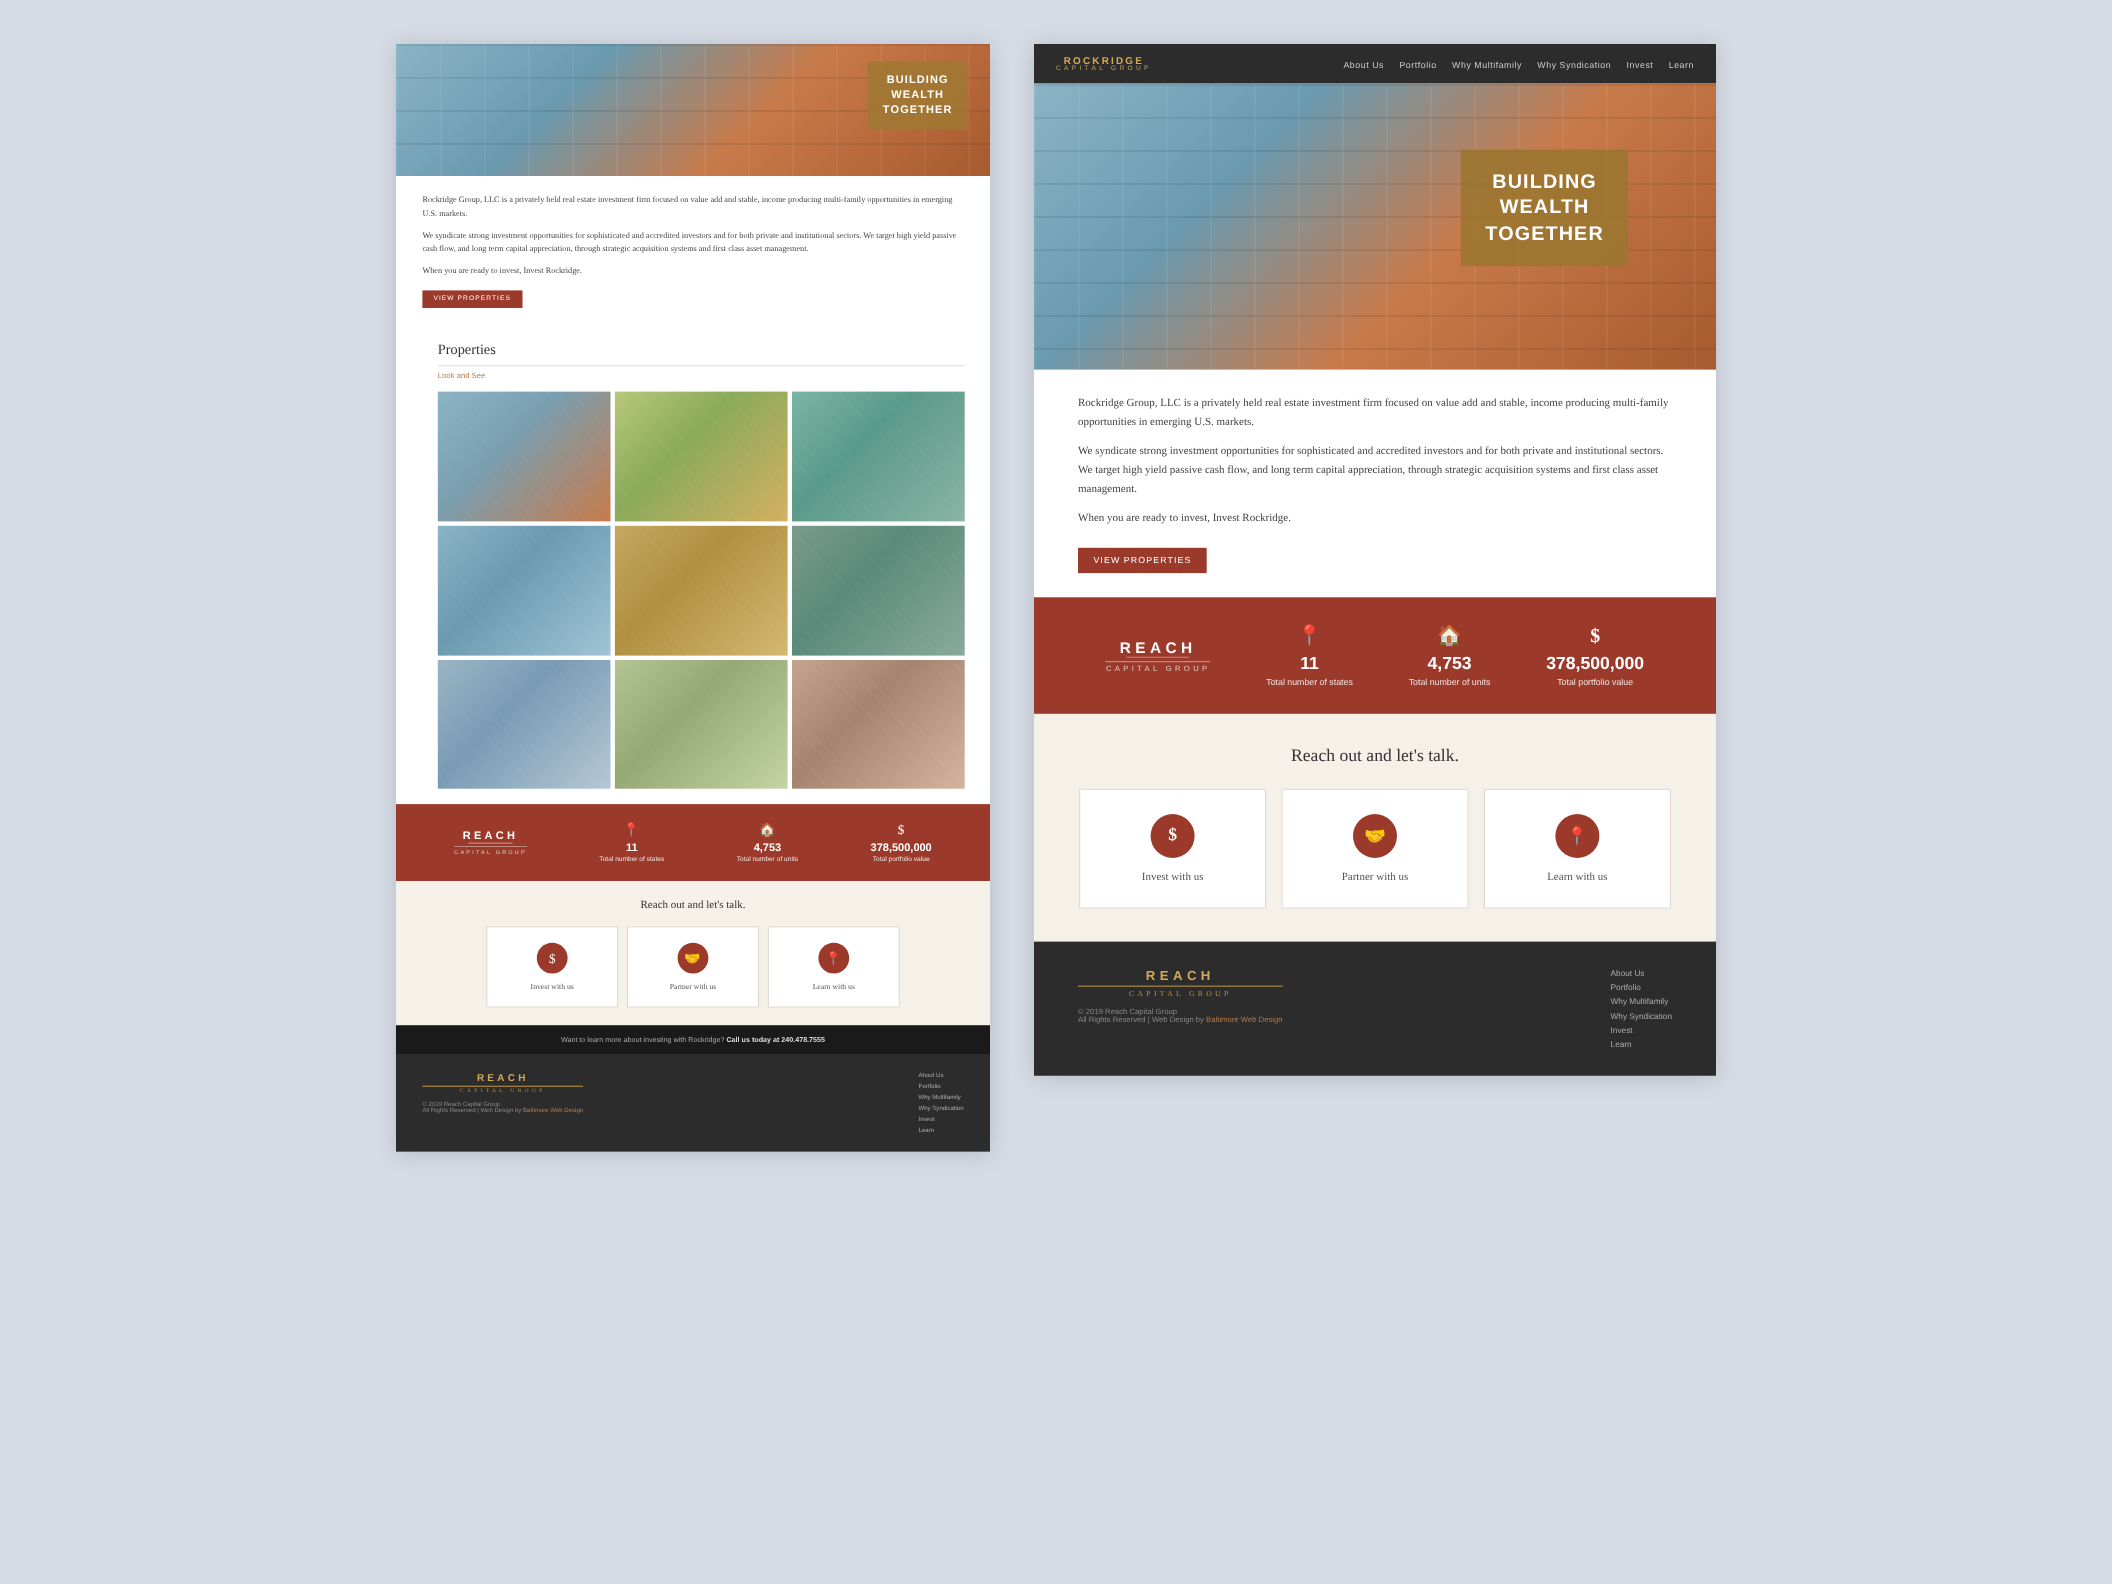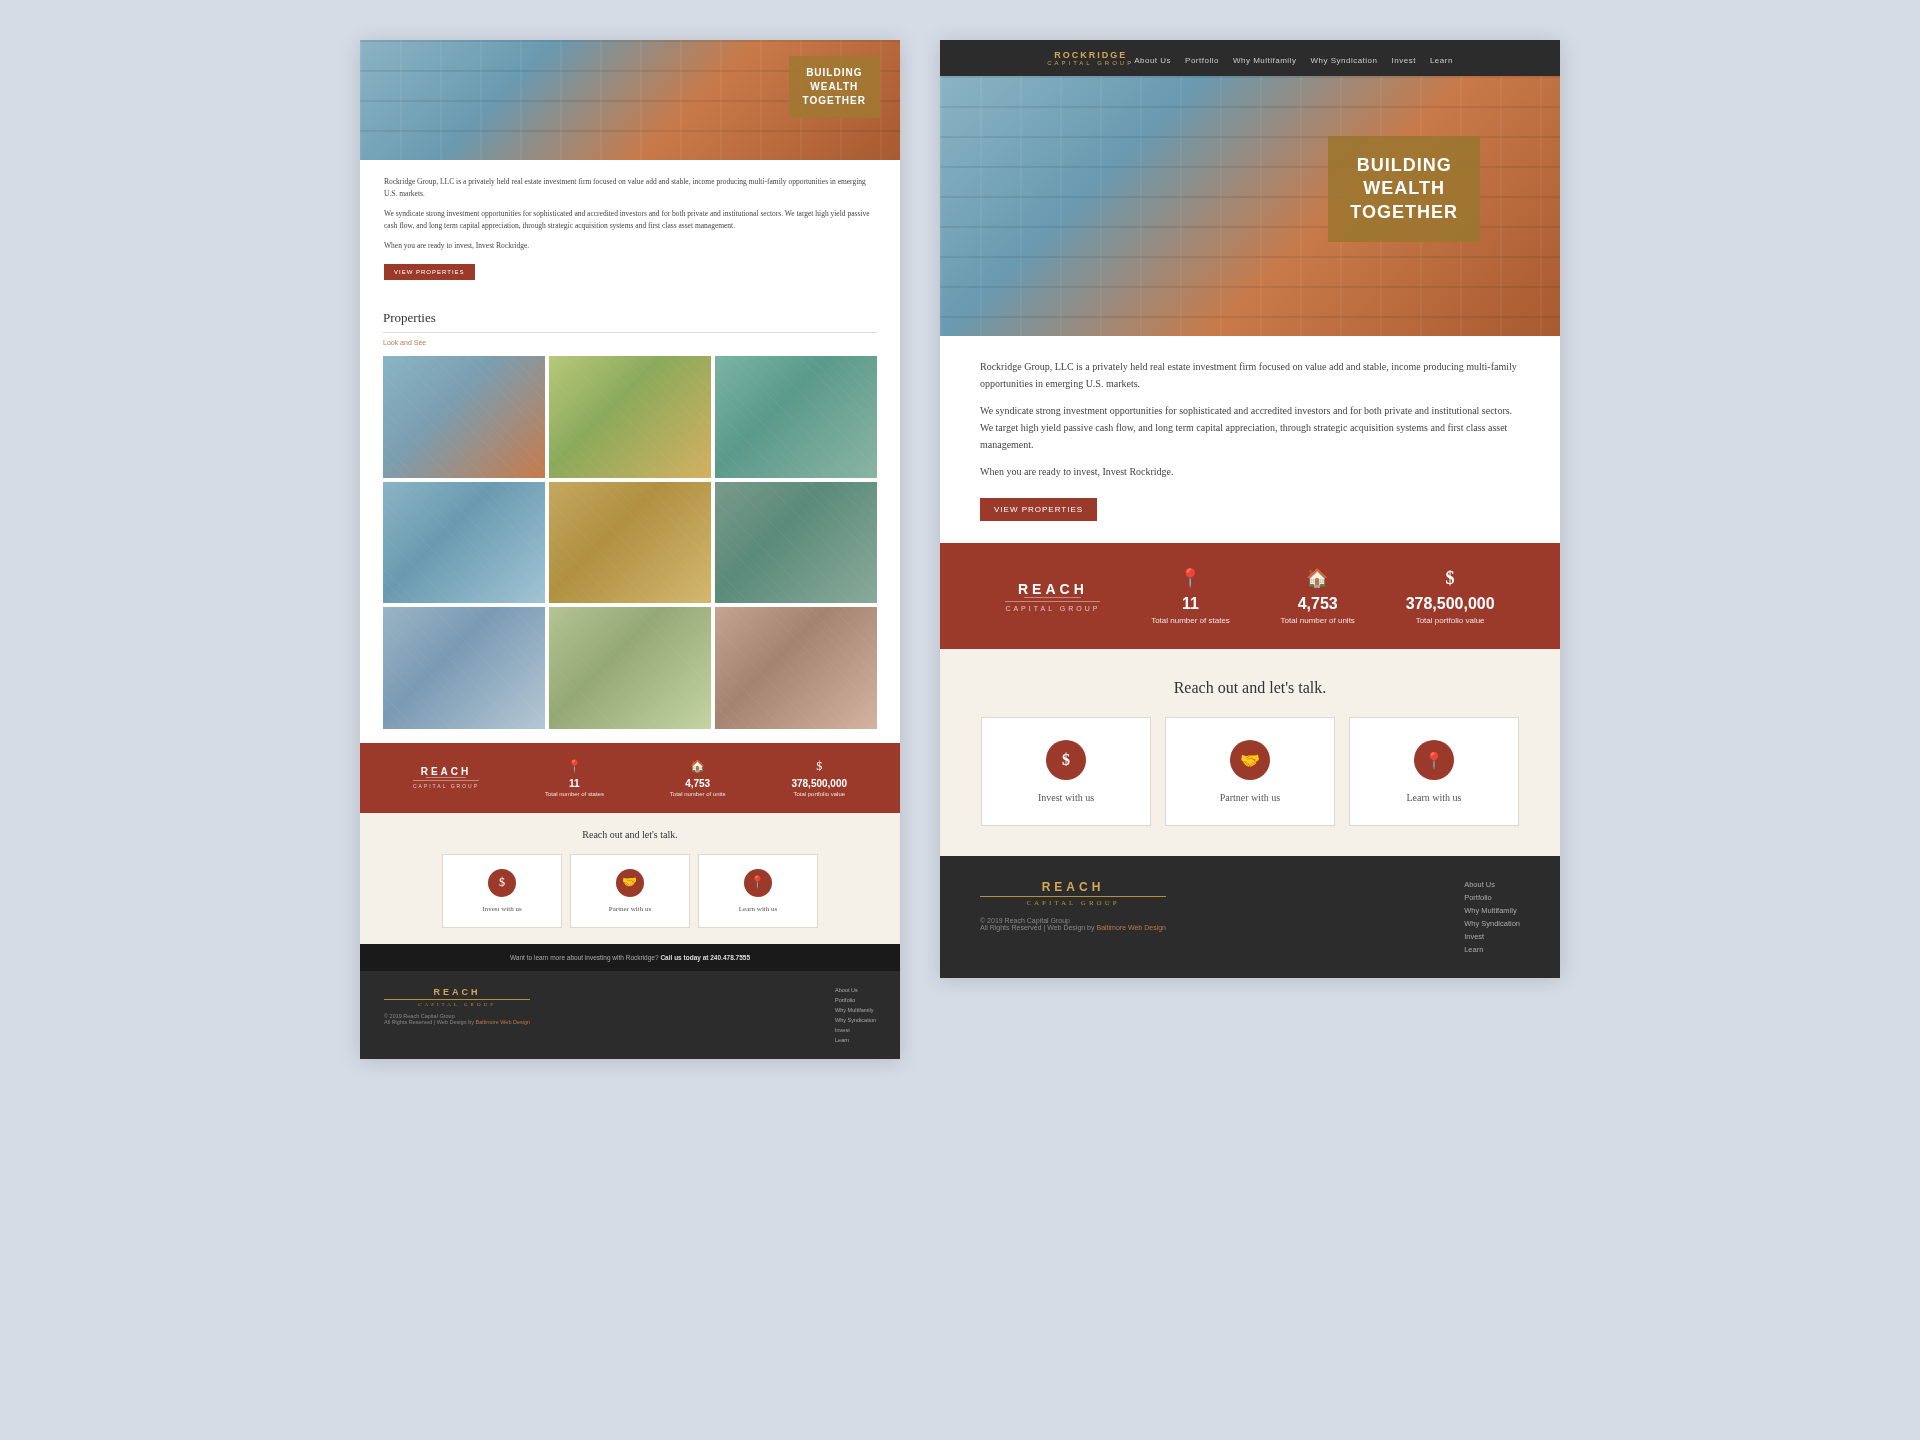--- a/index.html
+++ b/index.html
@@ -81,21 +81,21 @@
       line-height: 1.3;
       text-align: center;
       font-family: Arial, sans-serif;
     }
 
     
     .nav-bar {
       background: #2c2c2c;
       display: flex;
       align-items: center;
-      justify-content: center;
+      justify-content: space-between;
       padding: 0 20px;
       height: 36px;
     }
     .nav-logo {
       color: #d4a855;
       font-size: 10px;
       font-weight: bold;
       letter-spacing: 2px;
       font-family: Arial, sans-serif;
       display: flex;
@@ -168,20 +168,21 @@
       text-transform: uppercase;
       border: none;
       cursor: pointer;
       margin-top: 8px;
     }
 
     
     .properties-section {
       padding: 14px 23px;
       background: #fff;
+      margin-left: 15px;
     }
     .properties-title {
       font-size: 13px;
       color: #333;
       font-family: Georgia, serif;
       font-weight: normal;
       margin-bottom: 6px;
       border-bottom: 1px solid #ddd;
       padding-bottom: 6px;
     }

